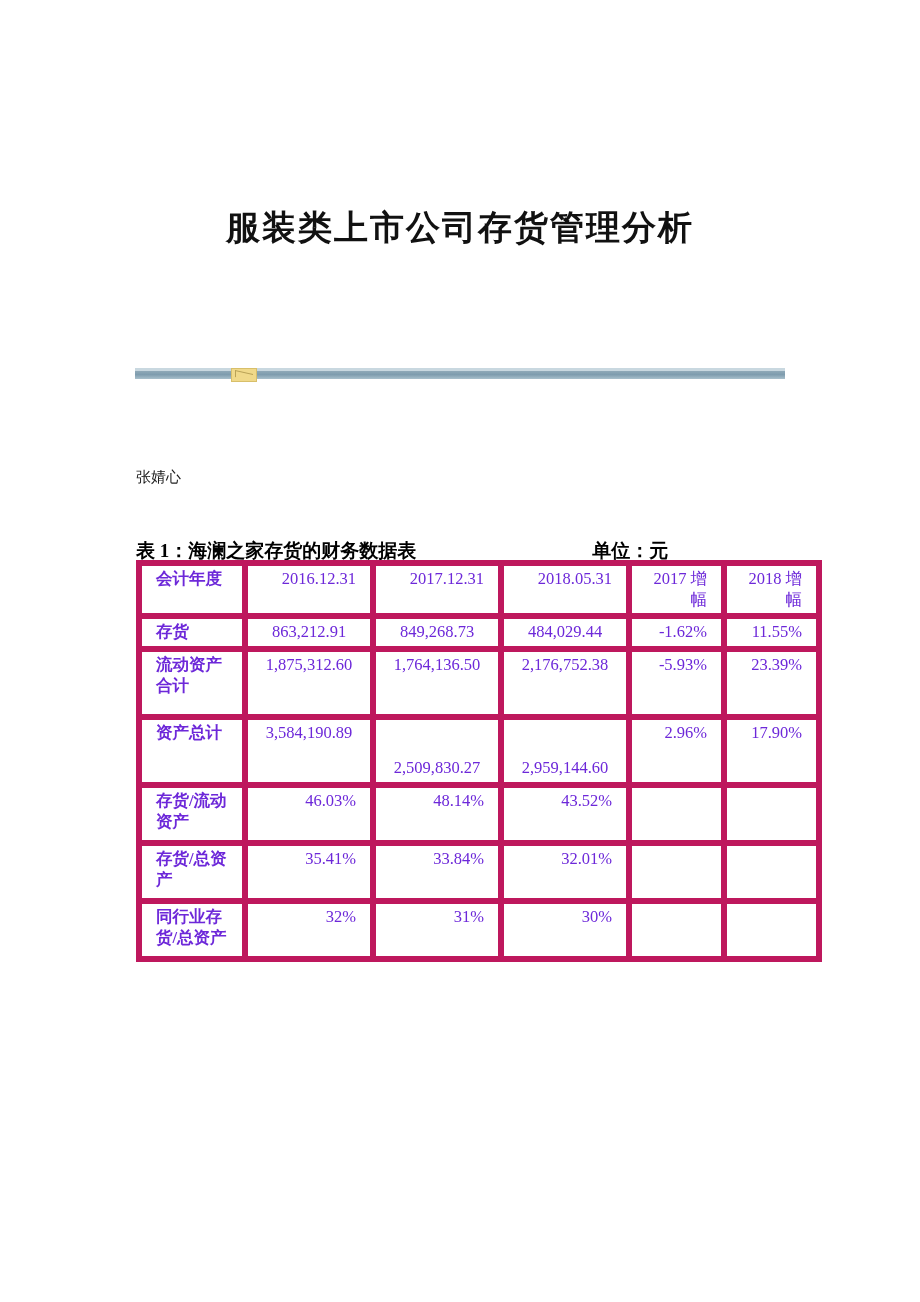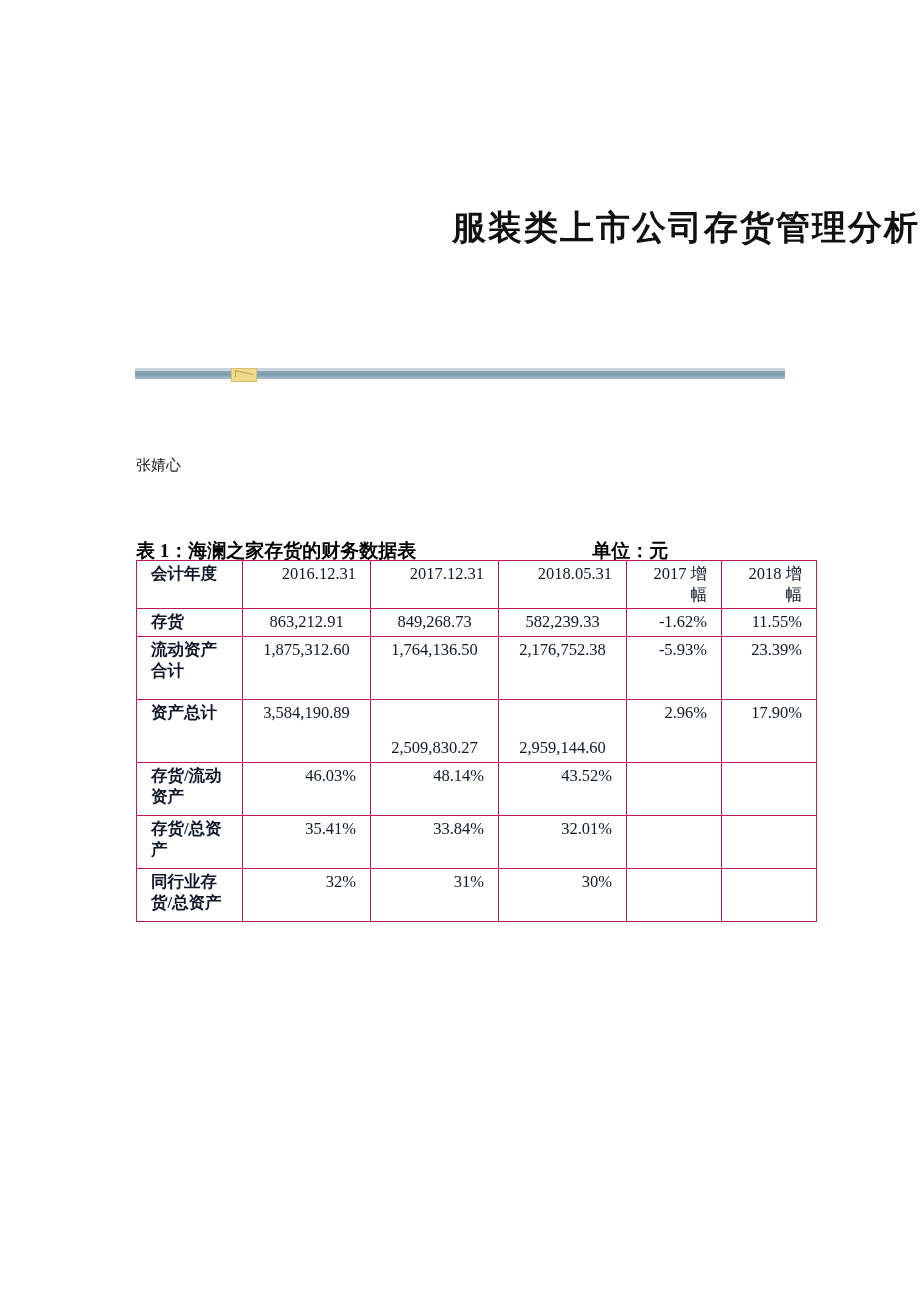--- a/index.html
+++ b/index.html
@@ -21,21 +21,21 @@
     width: 920px;
     height: 1302px;
     box-sizing: border-box;
   }
 
   .doc-title {
     position: absolute;
     left: 0;
     right: 0;
     top: 205px;
-    text-align: right;
+    text-align: center;
     font-family: "Liberation Serif", serif;
     font-size: 34px;
     font-weight: 700;
     letter-spacing: 2px;
     color: #111111;
   }
 
   
   .divider {
     position: absolute;
@@ -79,21 +79,21 @@
     height: 7px;
     border-top: 1px solid #b9a256;
     border-left: 1px solid #b9a256;
     transform: skewY(12deg);
     box-sizing: border-box;
   }
 
   .author {
     position: absolute;
     left: 136px;
-    top: 456px;
+    top: 468px;
     font-family: "DejaVu Sans", sans-serif;
     font-size: 15px;
     color: #1a1a1a;
   }
 
   
   .table-caption {
     position: absolute;
     left: 136px;
     top: 538px;
@@ -117,25 +117,25 @@
     position: absolute;
     left: 136px;
     top: 560px;
     width: 680px;
     border-collapse: collapse;
     table-layout: fixed;
     font-family: "Liberation Serif", serif;
     font-size: 16.5px;
   }
   .data-table td {
-    border: 1px solid #be185d;
+    border: 6px solid #be185d;
     padding: 3px 14px;
     vertical-align: top;
     line-height: 1.25;
-    color: #0f172a;
+    color: #6d28d9;
     word-wrap: break-word;
   }
   .data-table .rowhead {
     font-weight: 700;
     text-align: left;
   }
   .data-table .num {
     text-align: center;
     white-space: normal;
   }
@@ -194,21 +194,21 @@
         <td class="numl">2017.12.31</td>
         <td class="numl">2018.05.31</td>
         <td class="numl">2017 增幅</td>
         <td class="numl">2018 增幅</td>
       </tr>
 
       <tr>
         <td class="rowhead">存货</td>
         <td class="num">863,212.91</td>
         <td class="num">849,268.73</td>
-        <td class="num">582,239.33</td>
+        <td class="num">484,029.44</td>
         <td class="numl">-1.62%</td>
         <td class="numl">11.55%</td>
       </tr>
 
       <tr>
         <td class="rowhead tall">流动资产合计</td>
         <td class="num tall">1,875,312.60</td>
         <td class="num tall vmid">1,764,136.50</td>
         <td class="num tall vmid">2,176,752.38</td>
         <td class="numl tall vmid">-5.93%</td>

